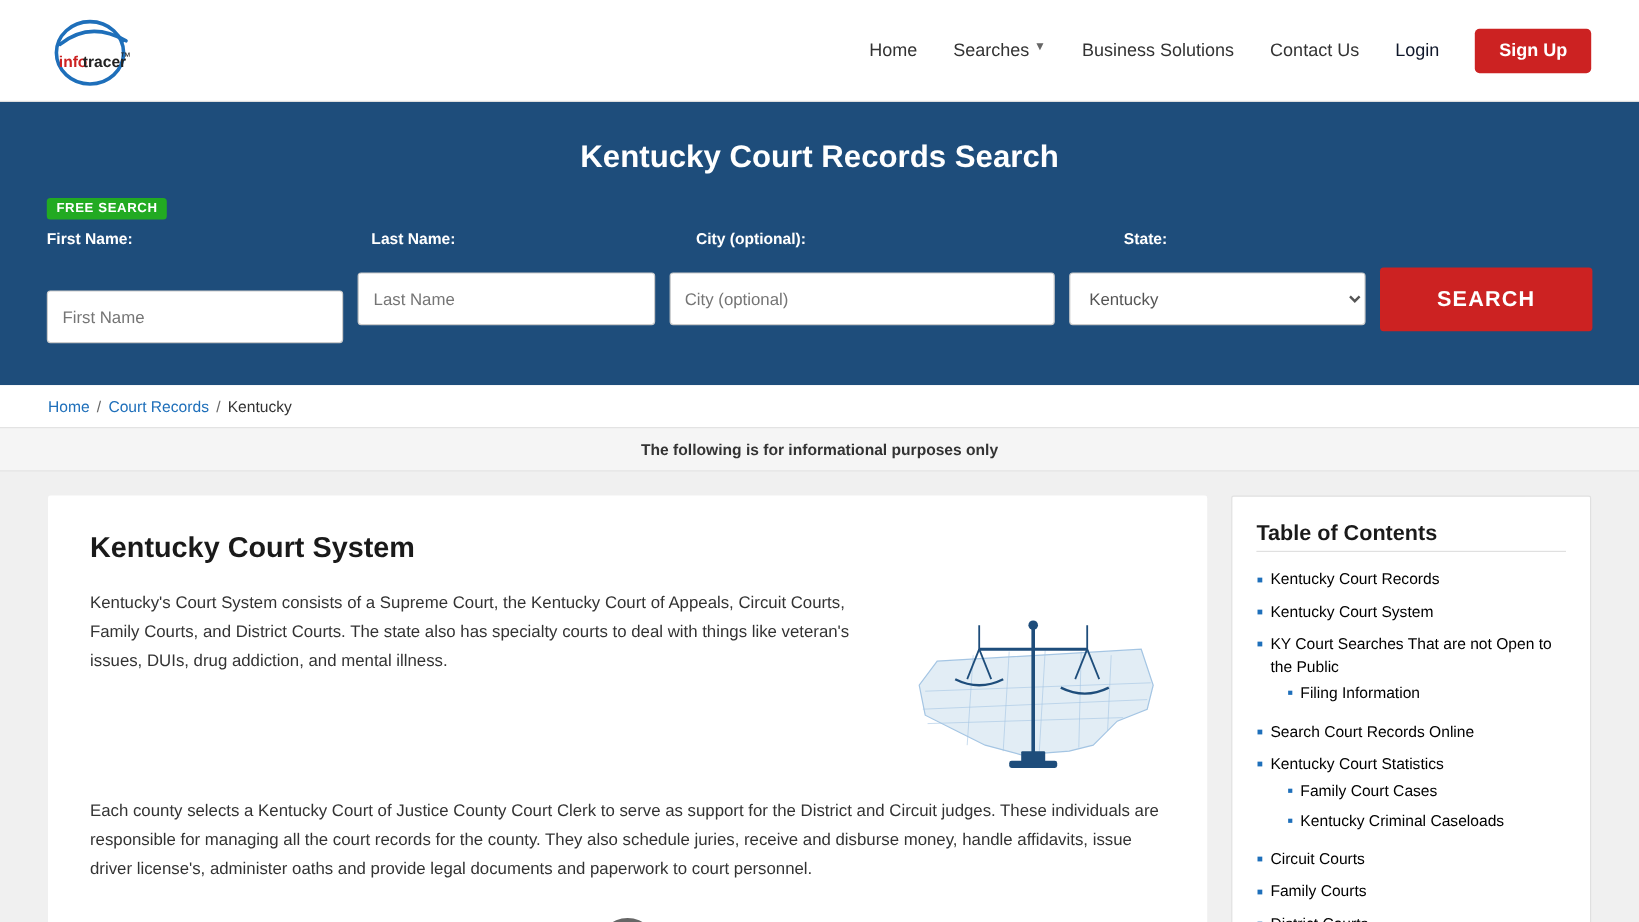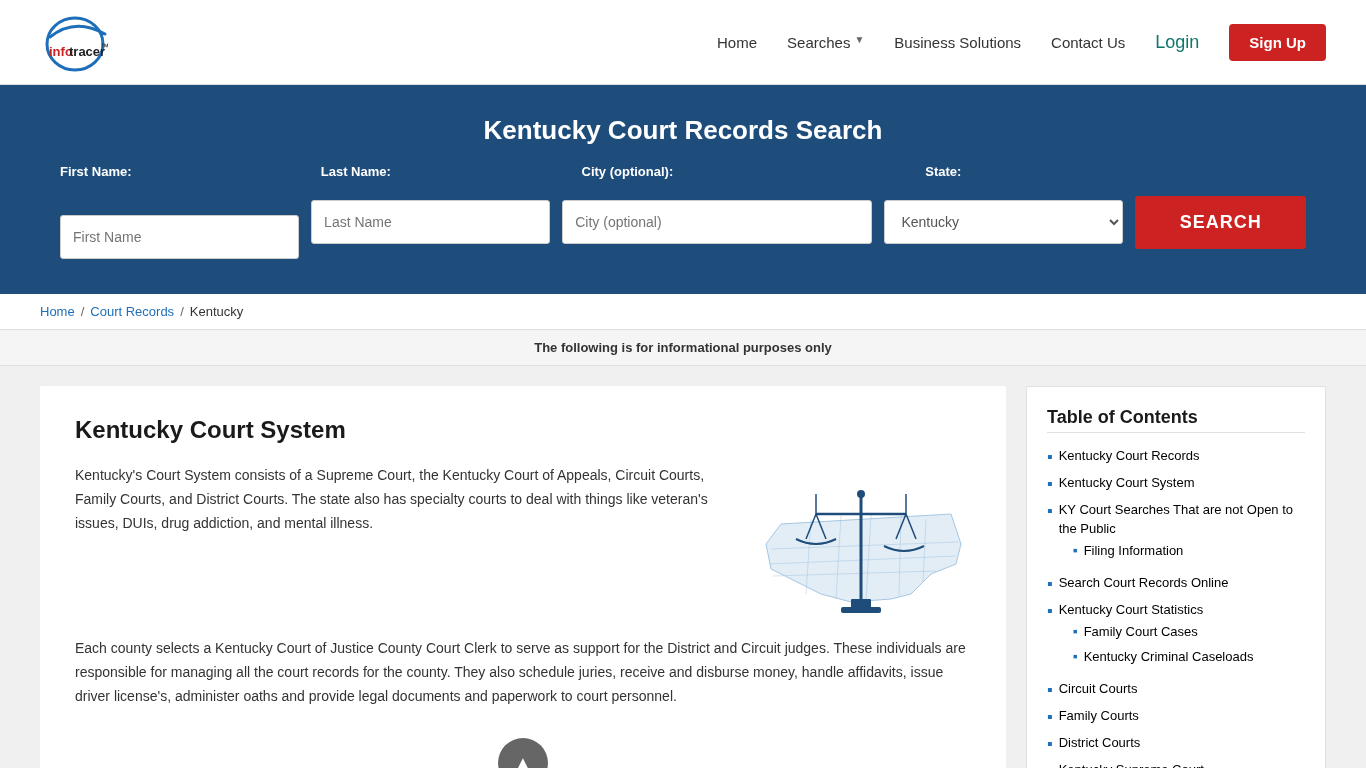--- a/index.html
+++ b/index.html
@@ -39,28 +39,28 @@
     }
     .btn-signup {
       background: #cc2222;
       color: #fff !important;
       padding: 10px 20px;
       border-radius: 4px;
       font-weight: bold;
       font-size: 15px;
     }
     .btn-login {
-      color: #0f766e;
-      font-size: 18px;
+      color: #0f172a;
+      font-size: 15px;
     }
 
     
     .search-banner {
       background: #1e4d7b;
-      padding: 30px 60px 35px;
+      padding: 30px 39px 35px;
       color: #fff;
     }
     .banner-title {
       text-align: center;
       font-size: 26px;
       font-weight: bold;
       color: #fff;
       margin-bottom: 18px;
     }
     .free-search-badge {
@@ -284,20 +284,23 @@
     </a>
     <a href="#">Business Solutions</a>
     <a href="#">Contact Us</a>
     <a href="#" class="btn-login">Login</a>
     <a href="#" class="btn-signup">Sign Up</a>
   </nav>
 </header>
 
 <section class="search-banner">
   <h2 class="banner-title">Kentucky Court Records Search</h2>
+  <div>
+    <span class="free-search-badge">FREE SEARCH</span>
+  </div>
   <div class="search-form-labels">
     <label>First Name:</label>
     <label>Last Name:</label>
     <label>City (optional):</label>
     <label>State:</label>
     <div style="width:120px;flex-shrink:0"></div>
   </div>
   <div class="search-form-row">
     <input type="text" style="flex: 1.5 1 0%;" placeholder="First Name">
     <input type="text" style="flex: 1.5 1 0%;" placeholder="Last Name">

